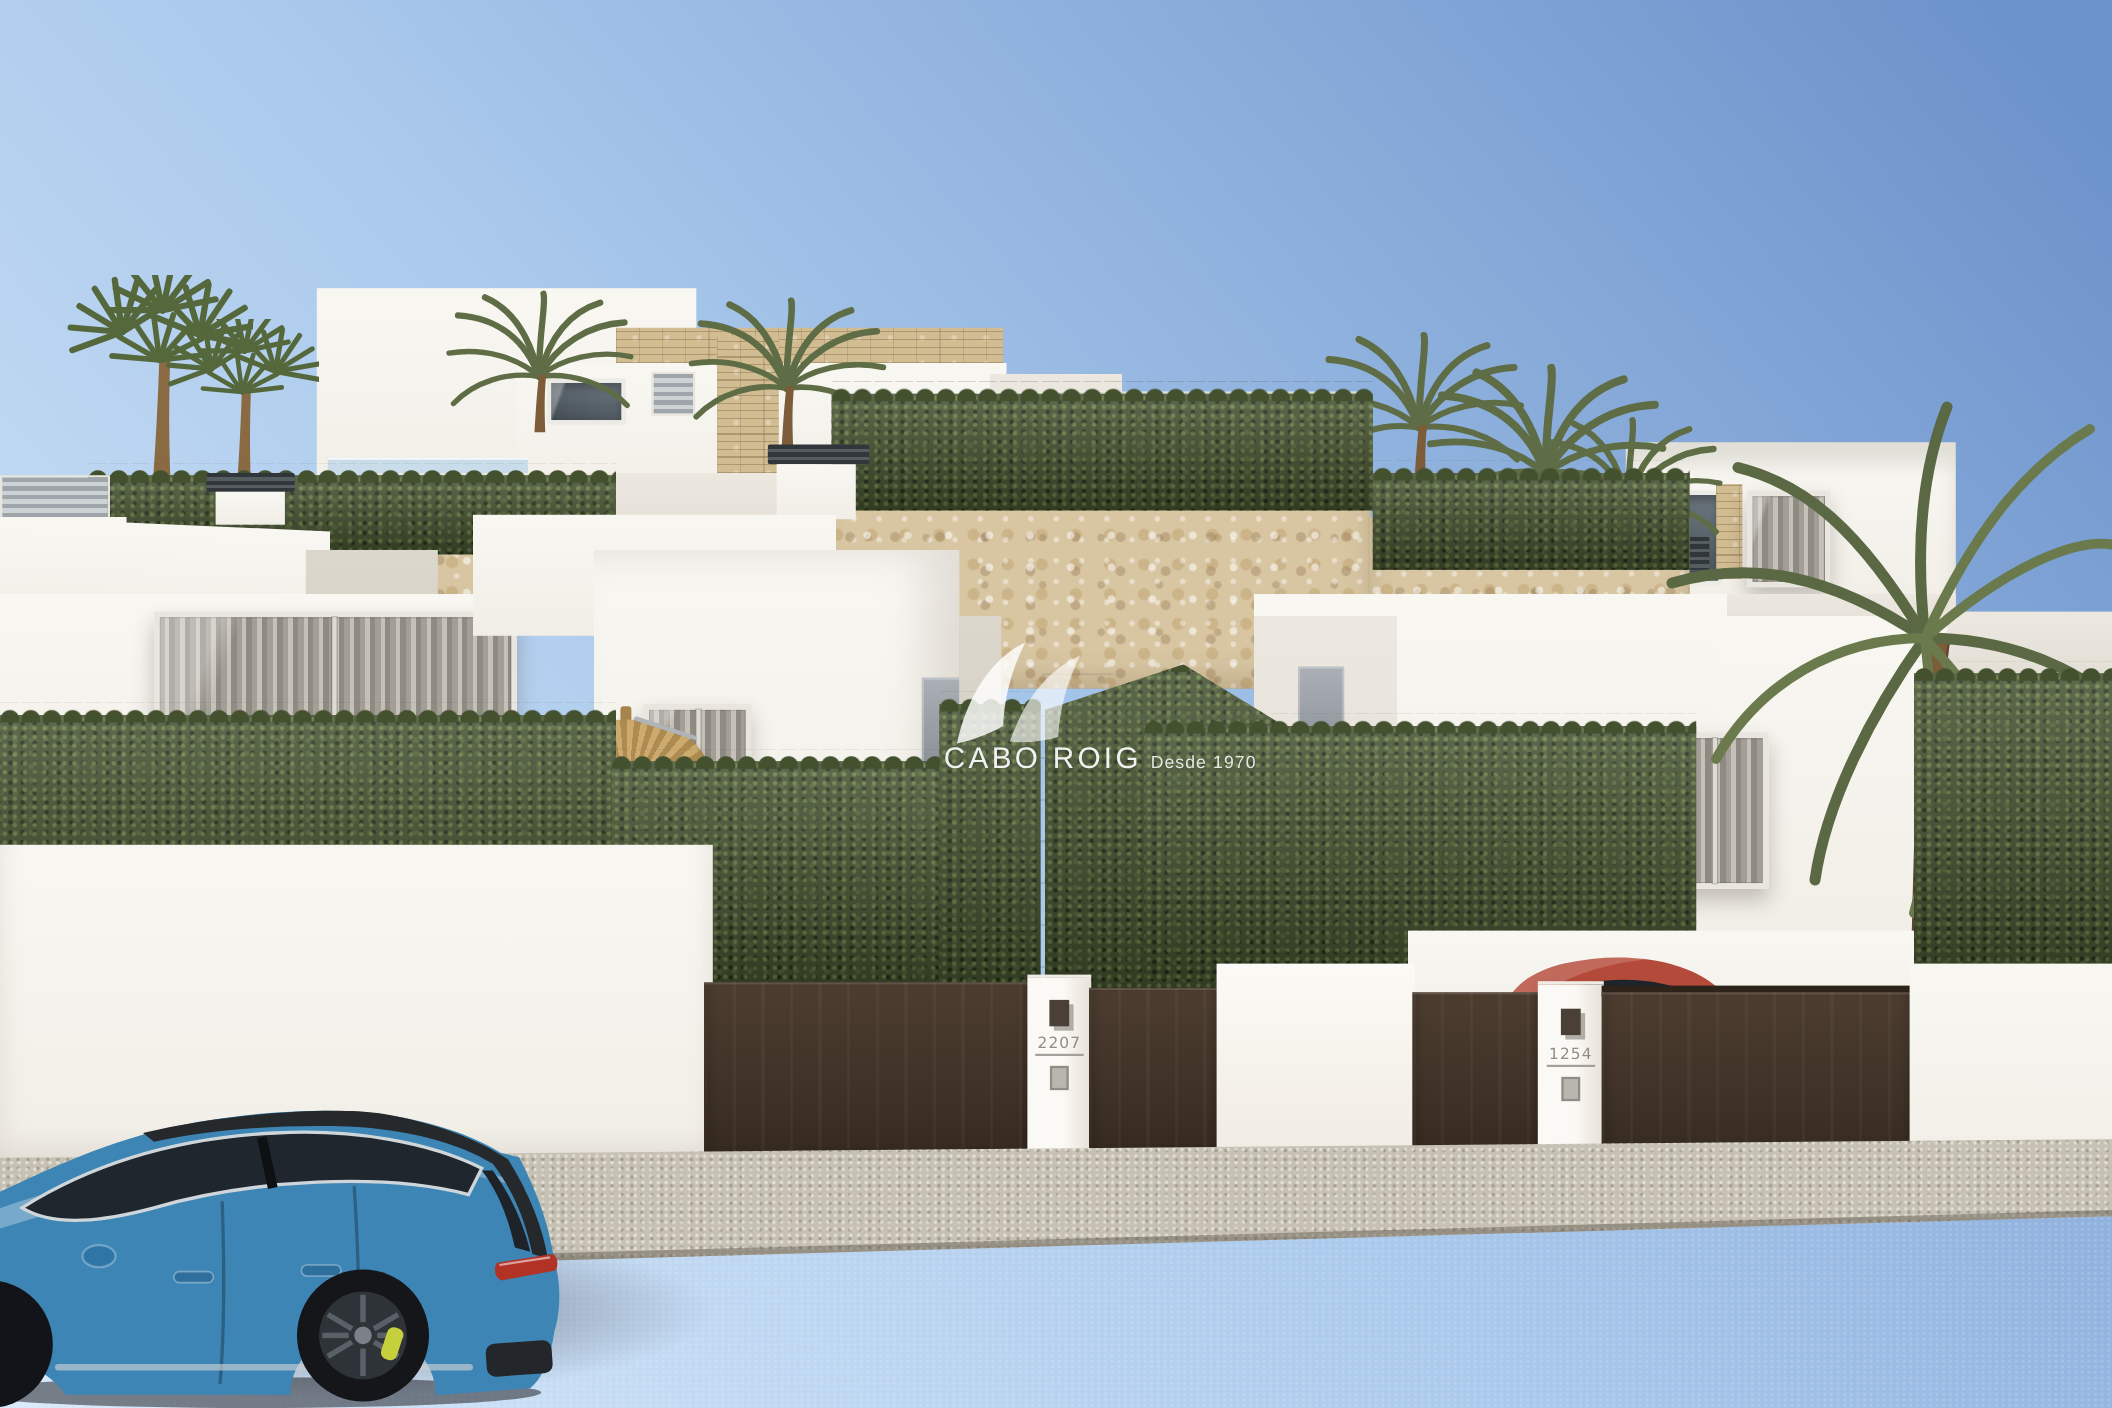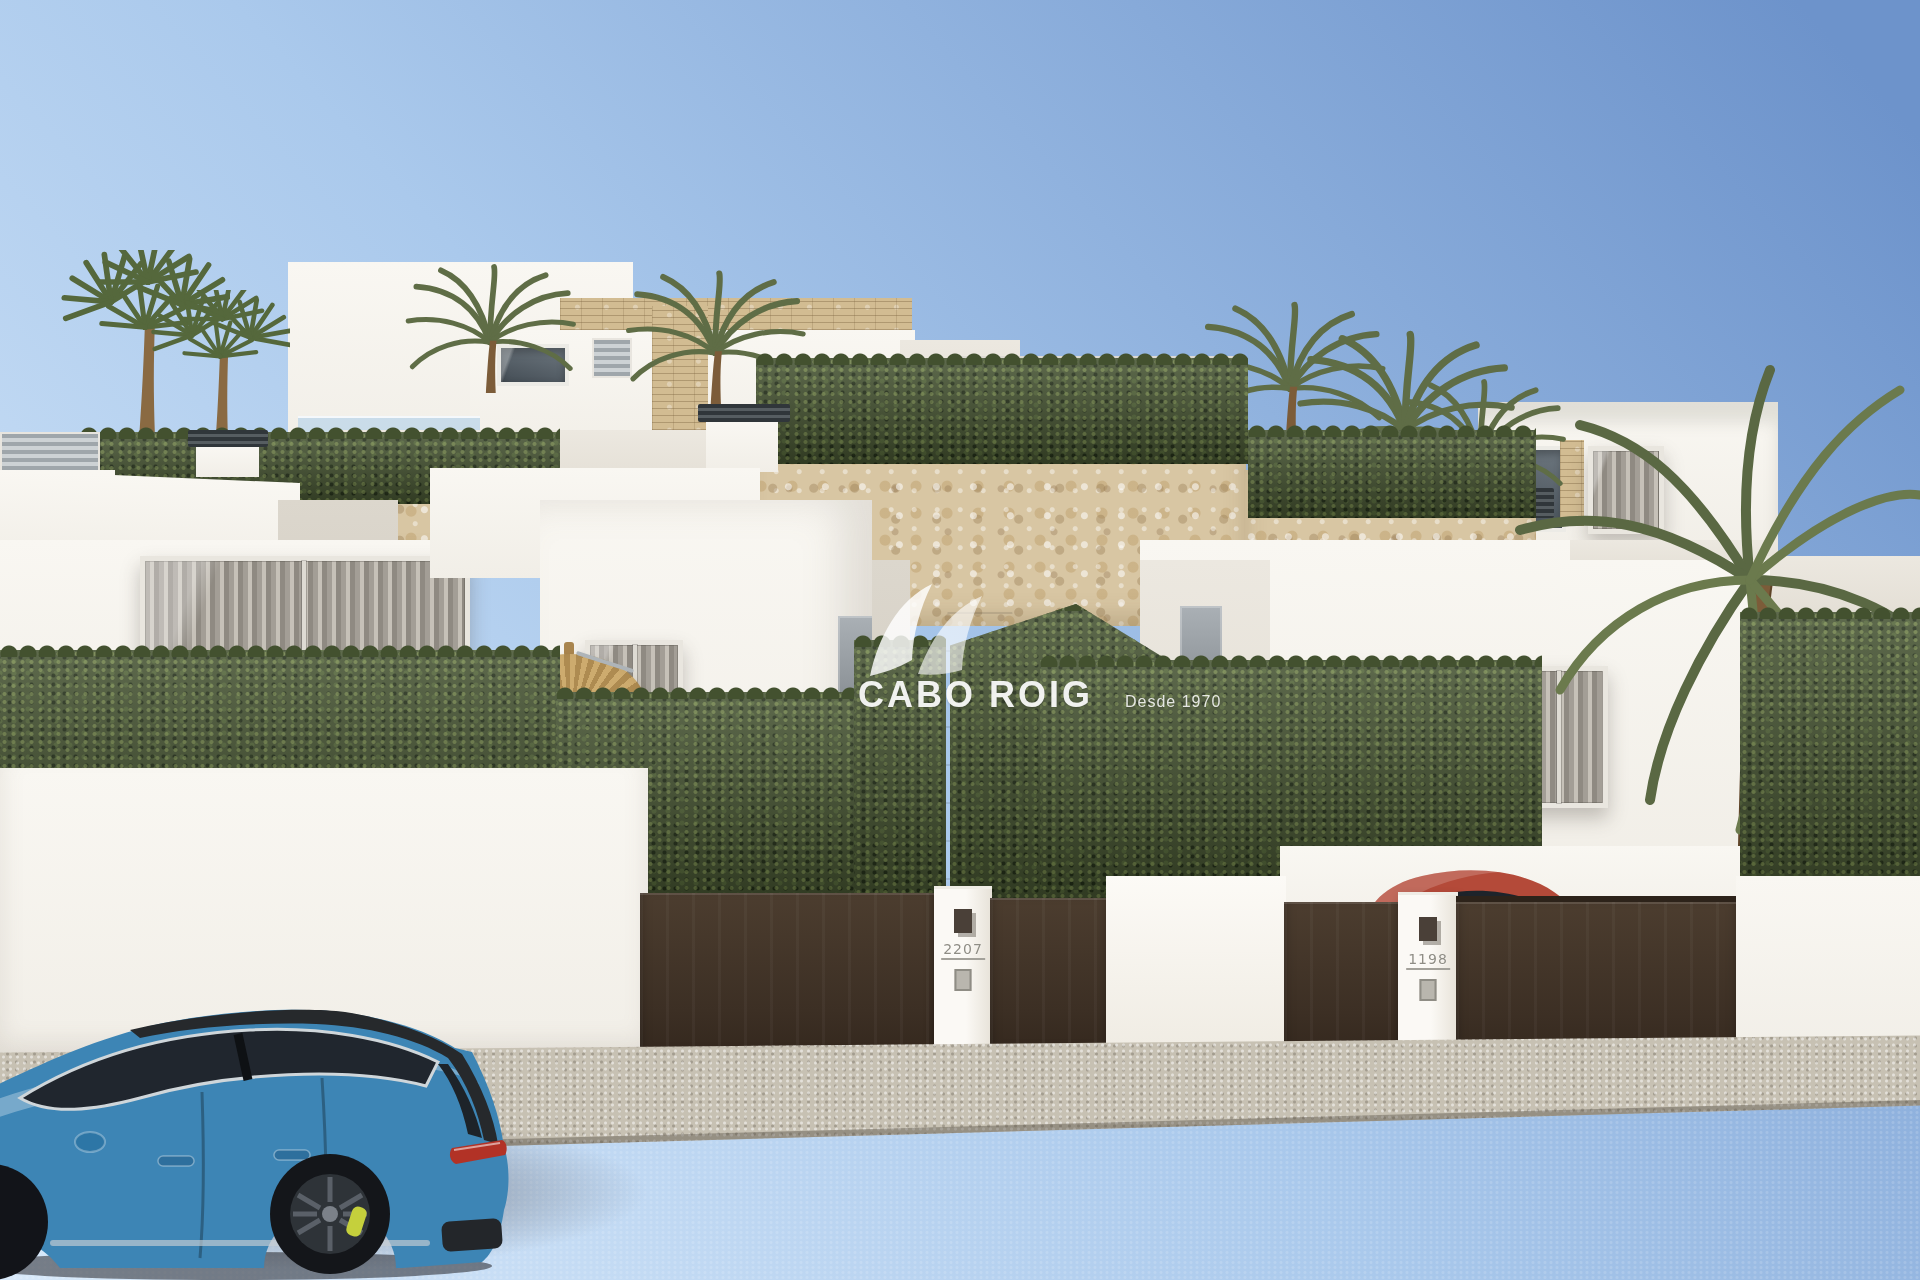--- a/index.html
+++ b/index.html
@@ -79,22 +79,22 @@
     background-size:7px 6px,9px 8px;background-position:0 0,3px 4px;}
   .road{background:linear-gradient(180deg,#b4afb2 0%,var(--road,#aaa5a8) 40%,#9c979a 100%);
     background-image:radial-gradient(circle,rgba(255,255,255,.14) 0 1px,transparent 2px);
     background-size:6px 5px;}
   
   .umbrella-top{background:repeating-conic-gradient(from 160deg at 50% 120%,#cdab6e 0 5deg,#ae8b51 5deg 10deg);
     border-radius:100% 100% 18% 18% / 170% 170% 26% 26%;
     box-shadow:0 6px 8px rgba(90,70,40,.35),inset 0 -8px 10px rgba(120,90,50,.5);}
   
   .wm{color:rgba(255,255,255,.92);text-shadow:0 1px 2px rgba(0,0,0,.18);white-space:nowrap;}
-  .wm-brand{font-size:36px;font-weight:700;letter-spacing:3px;}
-  .wm-tag{font-size:16px;letter-spacing:1px;color:rgba(255,255,255,.85);margin-left:32px;}
+  .wm-brand{font-size:27px;font-weight:400;letter-spacing:3px;}
+  .wm-tag{font-size:16px;letter-spacing:1px;color:rgba(255,255,255,.85);margin-left:8px;}
 </style>
 </head>
 <body>
 
 <div class="abs sky"></div>
 
 <div class="abs w-lit" style="left:288px;top:262px;width:345px;height:200px;"></div>
 <div class="abs courses" style="left:560px;top:298px;width:352px;height:46px;"></div>
 <div class="abs w-lit" style="left:470px;top:330px;width:445px;height:132px;"></div>
 <div class="abs win win-dark" style="left:497px;top:344px;width:64px;height:34px;"></div>
@@ -262,21 +262,21 @@
 <div class="abs pillar" style="left:934px;top:886px;width:58px;height:182px;">
   <span class="slot" style="top:20px;"></span>
   <span class="plaque" style="top:52px;">2207</span>
   <span class="bell" style="top:80px;"></span>
 </div>
 <div class="abs gate" style="left:990px;top:898px;width:118px;height:160px;"></div>
 <div class="abs w-lit" style="left:1106px;top:876px;width:180px;height:186px;background:linear-gradient(180deg,#fcfaf6,#efebe2);"></div>
 <div class="abs gate" style="left:1284px;top:902px;width:118px;height:158px;"></div>
 <div class="abs pillar" style="left:1398px;top:892px;width:60px;height:184px;">
   <span class="slot" style="top:22px;"></span>
-  <span class="plaque" style="top:56px;">1198</span>
+  <span class="plaque" style="top:56px;">1254</span>
   <span class="bell" style="top:84px;"></span>
 </div>
 <div class="abs" style="left:1456px;top:896px;width:282px;height:10px;background:#2d231a;"></div>
 <div class="abs gate" style="left:1456px;top:902px;width:282px;height:164px;"></div>
 <div class="abs w-lit" style="left:1736px;top:876px;width:184px;height:192px;"></div>
 
 <div class="abs sidewalk" style="left:0px;top:1030px;width:1920px;height:140px;clip-path:polygon(0 16%,100% 4%,100% 54%,0 93%);"></div>
 <div class="abs" style="left:0px;top:1030px;width:1920px;height:140px;clip-path:polygon(0 88%,100% 50%,100% 54%,0 93%);background:rgba(90,84,74,.45);"></div>
 <div class="abs road" style="left:0px;top:1090px;width:1920px;height:190px;clip-path:polygon(0 37%,100% 8%,100% 100%,0 100%);"></div>
 <div class="abs" style="left:0px;top:1110px;width:780px;height:170px;background:radial-gradient(60% 62% at 38% 48%,rgba(48,43,48,.55),rgba(48,43,48,0) 75%);"></div>

